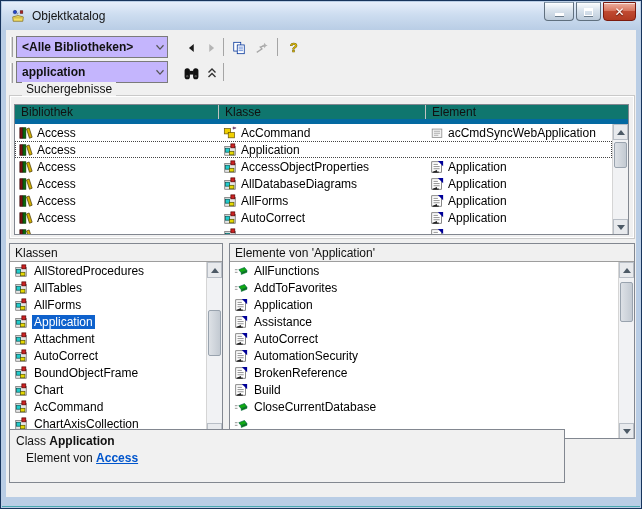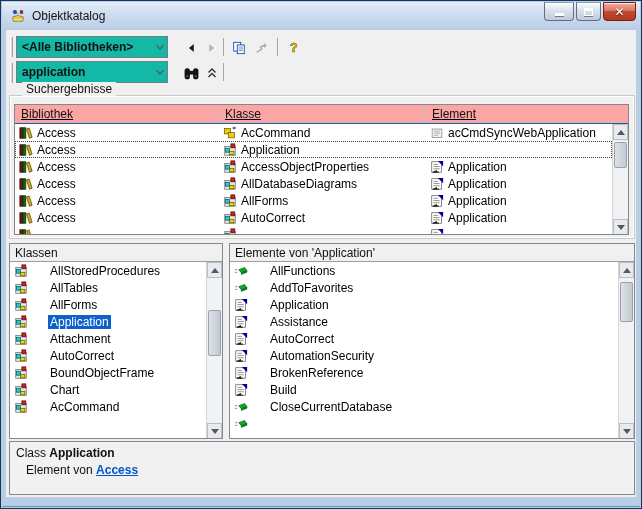--- a/index.html
+++ b/index.html
@@ -34,46 +34,46 @@
   .glyph-max{width:9px;height:8px;border:1px solid #fff;border-top-width:3px;box-shadow:0 1px 0 #6d7d8c;}
   .glyph-close{color:#fff;font-size:12px;font-weight:bold;text-shadow:0 1px 1px #5c1408;line-height:1;}
   .client{
     position:absolute;left:5px;top:29px;right:5px;bottom:11px;
     background:#f0f0f0;
   }
   
   .abs{position:absolute;}
   .grip{width:3px;border-left:1px solid #ffffff;border-right:1px solid #a0a0a0;background:#d8d8d8;}
   .combo{
-    background:#14b8a6;border:1px solid #7b7b7b;display:flex;align-items:center;
+    background:#c4b5fd;border:1px solid #7b7b7b;display:flex;align-items:center;
     padding-left:5px;font-weight:700;color:#111;
   }
   .combo .cval{flex:1;white-space:nowrap;overflow:hidden;}
   .combo .drop{width:16px;display:flex;align-items:center;justify-content:center;}
   .tbtn{width:20px;height:20px;display:flex;align-items:center;justify-content:center;}
   .tsep{width:1px;height:18px;background:#a5a5a5;}
   .icon{display:inline-flex;width:14px;height:14px;flex:0 0 14px;}
   .icon svg{width:100%;height:100%;}
   .groupbox{
     border:1px solid #c9c9c9;box-shadow:inset 0 0 0 1px #ffffff;
   }
   .grouplabel{background:#f0f0f0;padding:0 4px;color:#111;}
   
   .rtable{background:#fff;border:1px solid #828790;overflow:hidden;}
-  .thead{display:flex;height:19px;background:#fca5a5;border-bottom:1px solid #0369a1;text-decoration:underline;}
+  .thead{display:flex;height:19px;background:#0f766e;border-bottom:5px solid #0369a1;}
   .th{display:flex;align-items:center;padding-left:6px;border-right:1px solid #c2c2c2;color:#111;}
   .tbody{position:relative;}
   .trow{display:flex;height:17px;align-items:center;}
   .trow.focused{outline:1px dotted #444;outline-offset:-1px;}
   .cell{display:flex;align-items:center;gap:4px;height:17px;padding-left:4px;overflow:hidden;white-space:nowrap;}
   
   .panel{background:#fff;border:1px solid #828790;overflow:hidden;}
   .phead{height:18px;background:#f0f0f0;border-bottom:1px solid #9d9d9d;display:flex;align-items:center;padding-left:5px;color:#111;}
   .plist{position:relative;}
-  .item{display:flex;align-items:center;gap:20px;height:17px;padding-left:4px;white-space:nowrap;}
+  .item{display:flex;align-items:center;gap:4px;height:17px;padding-left:4px;white-space:nowrap;}
   .item .lbl{padding:0 2px;}
   .item.selected .lbl{background:#0e61cc;color:#fff;}
   
   .sb{position:absolute;width:16px;background:#f1f2f4;border-left:1px solid #d5d5d5;}
   .sb-btn{position:absolute;left:0;width:15px;height:16px;background:#e8eaed;border:1px solid #b8bec6;display:flex;align-items:center;justify-content:center;}
   .sb-thumb{position:absolute;left:1px;width:13px;background:linear-gradient(90deg,#dde1e6,#c3cad2);border:1px solid #99a3ae;border-radius:2px;}
   .tri-up{width:0;height:0;border-left:4px solid transparent;border-right:4px solid transparent;border-bottom:5px solid #4d5a66;}
   .tri-down{width:0;height:0;border-left:4px solid transparent;border-right:4px solid transparent;border-top:5px solid #4d5a66;}
   
   .details{background:#f1f1f1;border:1px solid #828790;padding:4px 6px;}
@@ -551,20 +551,31 @@
           <span class="icon">
             <svg viewBox="0 0 16 16">
               <rect x="2" y="4" width="12" height="10" fill="#e6e6e6" stroke="#666" stroke-width="0.8"></rect>
               <rect x="9" y="1" width="4.5" height="4.5" fill="#cc2222" stroke="#550000" stroke-width="0.8"></rect>
               <rect x="3" y="6" width="4.5" height="4.5" fill="#22cccc" stroke="#005555" stroke-width="0.8"></rect>
               <rect x="7.5" y="9.5" width="5" height="4" fill="#e6d800" stroke="#555500" stroke-width="0.8"></rect>
             </svg>
           </span>
           <span class="lbl">AcCommand</span>
         </div>
+        <div class="item">
+          <span class="icon">
+            <svg viewBox="0 0 16 16">
+              <rect x="2" y="4" width="12" height="10" fill="#e6e6e6" stroke="#666" stroke-width="0.8"></rect>
+              <rect x="9" y="1" width="4.5" height="4.5" fill="#cc2222" stroke="#550000" stroke-width="0.8"></rect>
+              <rect x="3" y="6" width="4.5" height="4.5" fill="#22cccc" stroke="#005555" stroke-width="0.8"></rect>
+              <rect x="7.5" y="9.5" width="5" height="4" fill="#e6d800" stroke="#555500" stroke-width="0.8"></rect>
+            </svg>
+          </span>
+          <span class="lbl">ChartAxisCollection</span>
+        </div>
       </div>
     <div class="sb" style="left:196px;top:18px;height:177px;">
       <div class="sb-btn" style="top:0;">
           <span class="tri-up"></span>
         </div>
       <div class="sb-thumb" style="top:48px;height:46px;"></div>
       <div class="sb-btn" style="bottom:0;">
           <span class="tri-down"></span>
         </div>
     </div>
@@ -702,21 +713,21 @@
         </div>
       <div class="sb-thumb" style="top:20px;height:40px;"></div>
       <div class="sb-btn" style="bottom:0;">
           <span class="tri-down"></span>
         </div>
     </div>
   </div>
 
   <div class="abs" style="left:8px;top:438px;width:626px;height:6px;cursor:ns-resize;"></div>
 
-  <div class="abs details" style="left:8px;top:440px;width:626px;height:54px;">
+  <div class="abs details" style="left:8px;top:428px;width:556px;height:54px;">
     <div class="d-line1">
       <span>Class</span>
       <b>Application</b>
     </div>
     <div class="d-line2">
       <span>Element von</span>
       <span class="d-link">Access</span>
     </div>
   </div>
 

